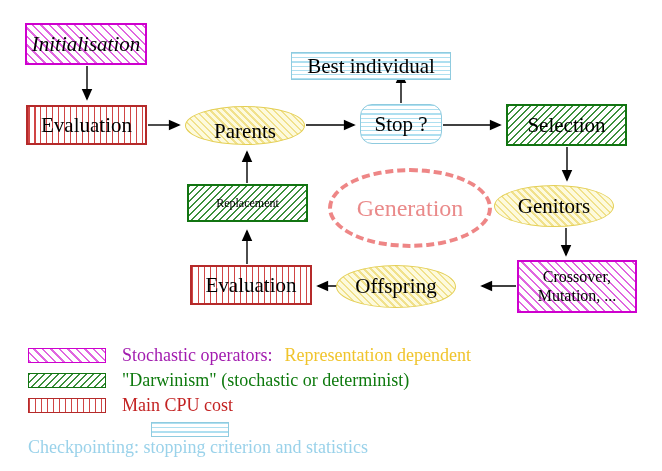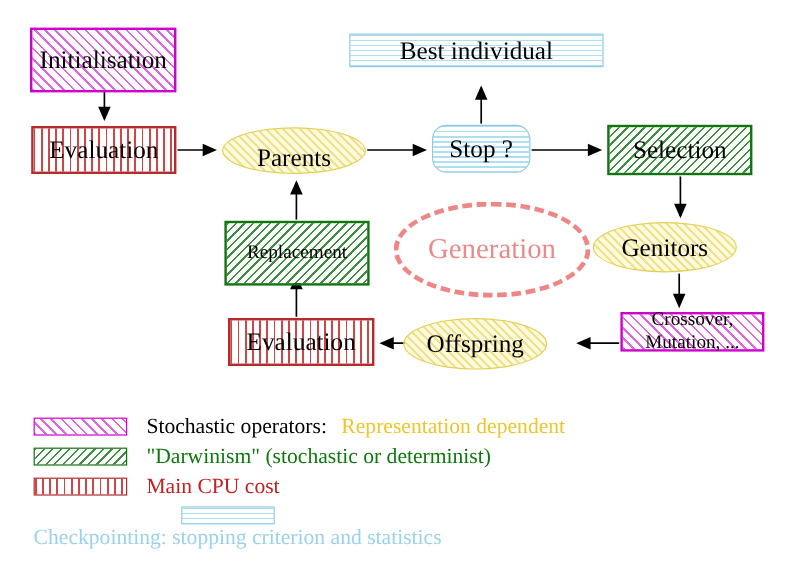--- a/index.html
+++ b/index.html
@@ -27,33 +27,33 @@
   }
   .stripe-cyan{
     background:repeating-linear-gradient(180deg,#aedff0 0 1.2px,#ffffff 1.2px 4.2px);
     border:1.5px solid #8fcbdf;
   }
   .ellipse-yellow{
     background:repeating-linear-gradient(45deg,#f1e18c 0 1.8px,#fdfadd 1.8px 5px);
     border:1.6px solid #e4cf55;border-radius:50%;
   }
   
-  #n-init{left:25px;top:23px;width:122px;height:54px;font-size:21px;}
-  #n-best{left:291px;top:28px;width:212px;height:28px;font-size:21px;}
+  #n-init{left:25px;top:23px;width:122px;height:42px;font-size:21px;font-style:italic;}
+  #n-best{left:291px;top:52px;width:160px;height:28px;font-size:21px;}
   #n-eval-top{left:26px;top:105px;width:121px;height:40px;font-size:21px;}
   #n-parents{left:185px;top:106px;width:120px;height:39px;font-size:21px;align-items:flex-end;}
   #n-stop{left:360px;top:104px;width:82px;height:40px;font-size:21px;border-radius:12px;}
   #n-selection{left:506px;top:104px;width:121px;height:42px;font-size:21px;}
-  #n-replacement{left:187px;top:184px;width:121px;height:54px;font-size:16px;}
+  #n-replacement{left:187px;top:184px;width:121px;height:38px;font-size:12px;}
   #n-generation{
     left:328px;top:168px;width:164px;height:80px;border:4px dashed #ee8686;
     border-radius:50%;color:#ea8a8a;font-size:24px;box-sizing:border-box;
   }
   #n-genitors{left:494px;top:185px;width:120px;height:42px;font-size:21px;}
-  #n-crossover{left:517px;top:260px;width:120px;height:33px;font-size:16px;line-height:1.15;}
+  #n-crossover{left:517px;top:260px;width:120px;height:53px;font-size:16px;line-height:1.15;}
   #n-crossover .two-line{display:flex;flex-direction:column;}
   #n-offspring{left:336px;top:265px;width:120px;height:43px;font-size:21px;}
   #n-eval-bottom{left:190px;top:265px;width:122px;height:40px;font-size:21px;}
   
   #edges{position:absolute;left:0;top:0;pointer-events:none;}
   #edges line{stroke:#000;stroke-width:1.4;}
   
   .legend-row{position:absolute;left:28px;display:flex;align-items:center;height:20px;}
   .legend-swatch{width:78px;height:15px;box-sizing:border-box;margin-right:16px;flex:0 0 auto;}
   .legend-swatch.hatch-magenta,.legend-swatch.hatch-green,
@@ -132,21 +132,21 @@
   <div id="n-offspring" class="node ellipse-yellow">
     <span>Offspring</span>
   </div>
 
   <div id="n-eval-bottom" class="node stripe-red">
     <span>Evaluation</span>
   </div>
 
   <div id="lg1" class="legend-row">
     <div class="legend-swatch hatch-magenta"></div>
-    <span class="legend-text" style="color: #000000;">Stochastic operators:</span>
+    <span class="legend-text" style="color: #a21caf;">Stochastic operators:</span>
     <span class="lg-sep"></span>
     <span class="legend-text" style="color: rgb(240, 196, 44);">Representation dependent</span>
   </div>
 
   <div id="lg2" class="legend-row">
     <div class="legend-swatch hatch-green"></div>
     <span class="legend-text" style="color: rgb(14, 122, 14);">"Darwinism" (stochastic or determinist)</span>
   </div>
 
   <div id="lg3" class="legend-row">

